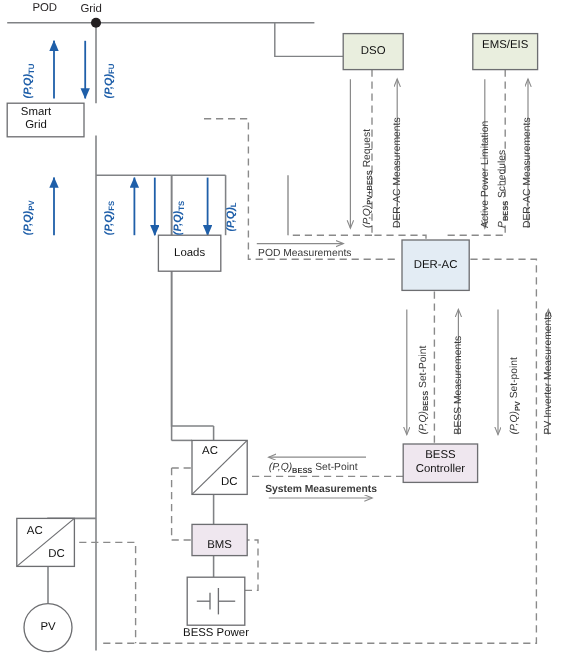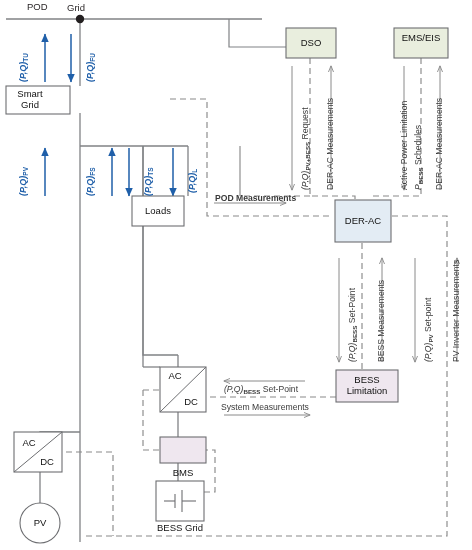--- a/index.html
+++ b/index.html
@@ -149,25 +149,25 @@
     <span>Grid</span>
   </div>
 
   <div class="boxtxt" style="left:132px;top:196px;width:52px;height:30px;">Loads</div>
   <div class="boxtxt" style="left:286px;top:28px;width:50px;height:30px;">DSO</div>
   <div class="boxtxt" style="left:394px;top:28px;width:54px;height:20px;">EMS/EIS</div>
   <div class="boxtxt" style="left:335px;top:200px;width:56px;height:42px;">DER-AC</div>
 
   <div class="boxtxt" style="left:336px;top:370px;width:62px;height:32px;flex-direction:column;">
     <span>BESS</span>
-    <span>Limitation</span>
-  </div>
-
-  <div class="boxtxt" style="left:160px;top:455px;width:46px;height:36px;">BMS</div>
-  <div class="boxtxt" style="left:148px;top:521px;width:64px;height:14px;">BESS Grid</div>
+    <span>Controller</span>
+  </div>
+
+  <div class="boxtxt" style="left:160px;top:437px;width:46px;height:36px;">BMS</div>
+  <div class="boxtxt" style="left:148px;top:521px;width:64px;height:14px;">BESS Power</div>
   <div class="boxtxt" style="left:20px;top:503px;width:40px;height:40px;">PV</div>
 
   <div class="boxtxt" style="left:164px;top:369px;width:22px;height:14px;">AC</div>
   <div class="boxtxt" style="left:180px;top:395px;width:22px;height:14px;">DC</div>
   <div class="boxtxt" style="left:18px;top:436px;width:22px;height:14px;">AC</div>
   <div class="boxtxt" style="left:36px;top:455px;width:22px;height:14px;">DC</div>
 
   <div class="lbl vlabel blue" style="left:18px;top:82px;font-size:9px;transform:rotate(-90deg);">
     <span>(P,Q)</span><sub>TU</sub>
   </div>
@@ -180,27 +180,27 @@
   <div class="lbl vlabel blue" style="left:85px;top:196px;font-size:9px;transform:rotate(-90deg);">
     <span>(P,Q)</span><sub>FS</sub>
   </div>
   <div class="lbl vlabel blue" style="left:143px;top:196px;font-size:9px;transform:rotate(-90deg);">
     <span>(P,Q)</span><sub>TS</sub>
   </div>
   <div class="lbl vlabel blue" style="left:187px;top:193px;font-size:9px;transform:rotate(-90deg);">
     <span>(P,Q)</span><sub>L</sub>
   </div>
 
-  <div class="lbl grey" style="left:215px;top:193px;font-size:8.6px;font-weight:bold;">POD Measurements</div>
+  <div class="lbl grey" style="left:215px;top:205px;font-size:8.6px;">POD Measurements</div>
 
   <div class="lbl grey" style="left:224px;top:384px;font-size:8.6px;">
     <i class="nit" style="font-style:italic;">(P,Q)</i><sub>BESS</sub><span> Set-Point</span>
   </div>
 
-  <div class="lbl grey" style="left:221px;top:402px;font-size:8.6px;">System Measurements</div>
+  <div class="lbl grey" style="left:221px;top:402px;font-size:8.6px;font-weight:bold;">System Measurements</div>
 
   <div class="lbl grey vlabel" style="left:300px;top:190px;font-size:8.6px;transform:rotate(-90deg);">
     <i style="font-style:italic;">(P,Q)</i><sub>PV+BESS</sub><span> Request</span>
   </div>
   <div class="lbl grey vlabel" style="left:325px;top:190px;font-size:8.6px;transform:rotate(-90deg);">DER-AC Measurements</div>
 
   <div class="lbl grey vlabel" style="left:399px;top:190px;font-size:8.6px;transform:rotate(-90deg);">Active Power Limitation</div>
   <div class="lbl grey vlabel" style="left:413px;top:190px;font-size:8.6px;transform:rotate(-90deg);">
     <i style="font-style:italic;">P</i><sub>BESS</sub><span> Schedules</span>
   </div>

